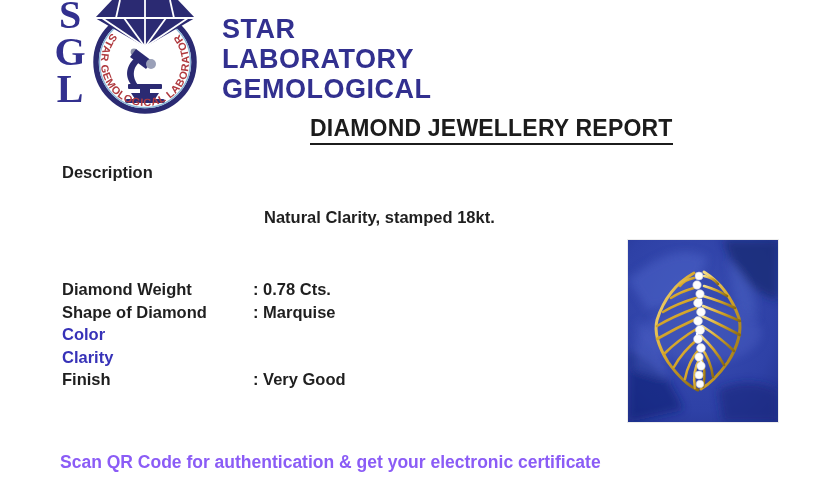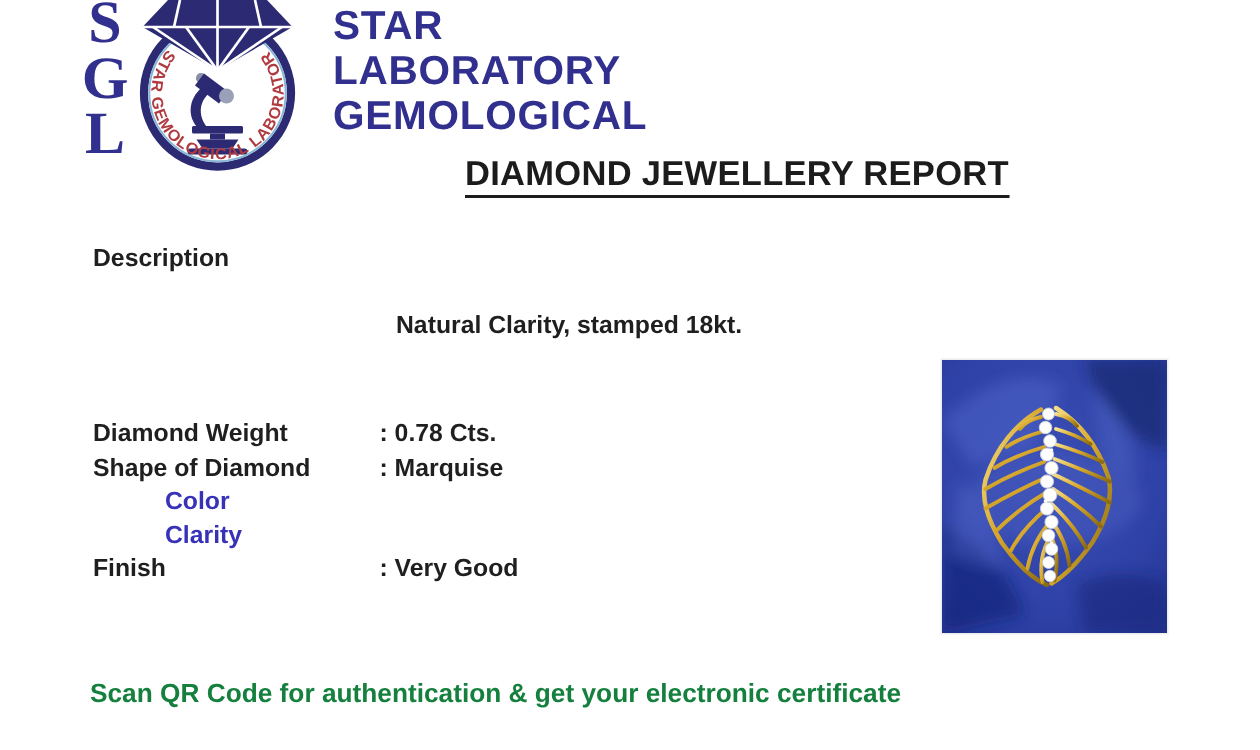--- a/index.html
+++ b/index.html
@@ -4,40 +4,40 @@
 <style>
   html,body{margin:0;padding:0;background:#ffffff;}
   #page{position:relative;width:840px;height:500px;background:#ffffff;overflow:hidden;
         font-family:"Liberation Sans", sans-serif;color:#1f1f1f;}
 
   
   #sgl{position:absolute;left:50px;top:-4px;width:40px;text-align:center;
        font-family:"Liberation Serif", serif;font-weight:bold;font-size:40px;
        line-height:37px;color:#32308f;}
   #seal{position:absolute;left:92px;top:0;}
-  #companyName{position:absolute;left:222px;top:2px;font-weight:bold;font-size:27px;
+  #companyName{position:absolute;left:222px;top:14px;font-weight:bold;font-size:27px;
        line-height:30px;color:#32308f;letter-spacing:0.5px;}
 
   
-  #reportTitle{position:absolute;left:310px;top:102px;font-weight:bold;font-size:23px;
+  #reportTitle{position:absolute;left:310px;top:115px;font-weight:bold;font-size:23px;
        color:#1c1c1c;border-bottom:2.5px solid #1c1c1c;padding-bottom:1px;letter-spacing:0.2px;}
 
   
   #fields{position:absolute;left:62px;top:161px;width:540px;font-weight:bold;
        font-size:16.5px;line-height:22.6px;}
   .row{display:flex;}
   .row .lbl{width:191px;flex:0 0 191px;}
   .row .val{flex:1;white-space:pre-wrap;}
   .row .cont{padding-left:11px;}
-  .row.hl .lbl,.row.hl .val{color:#3732b8;margin-left:48px;}
+  .row.hl .lbl,.row.hl .val{color:#3732b8;}
   .row.gap{margin-bottom:4px;}
 
   
   #footerNote{position:absolute;left:60px;top:452px;font-weight:bold;font-size:17.5px;
-       color:#15803d;}
+       color:#8b5cf6;}
 
   
   #photo{position:absolute;left:628px;top:240px;width:150px;height:182px;
        box-shadow:0 0 0 1px #ececec;}
 </style>
 </head>
 <body>
 
 <div id="page">
 

